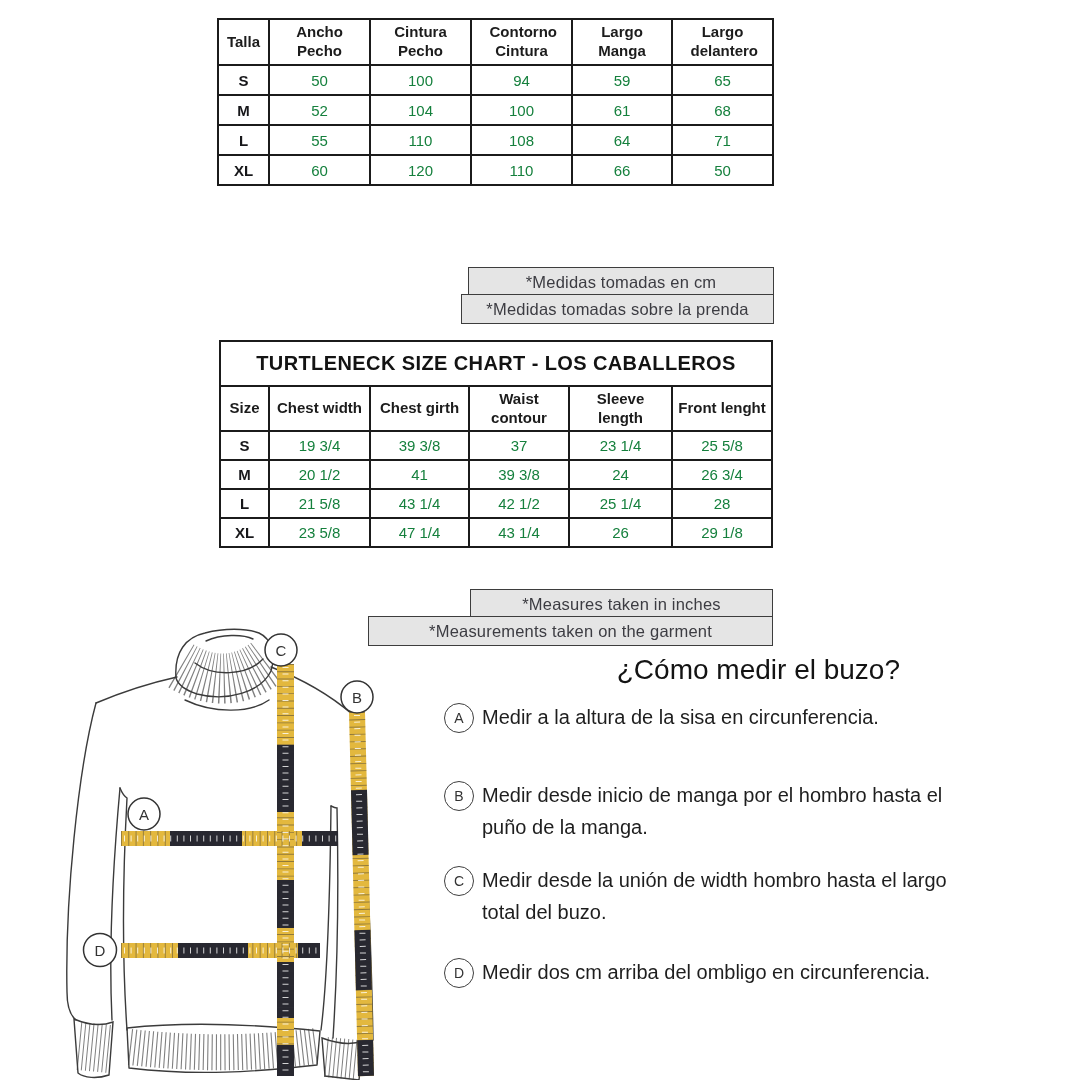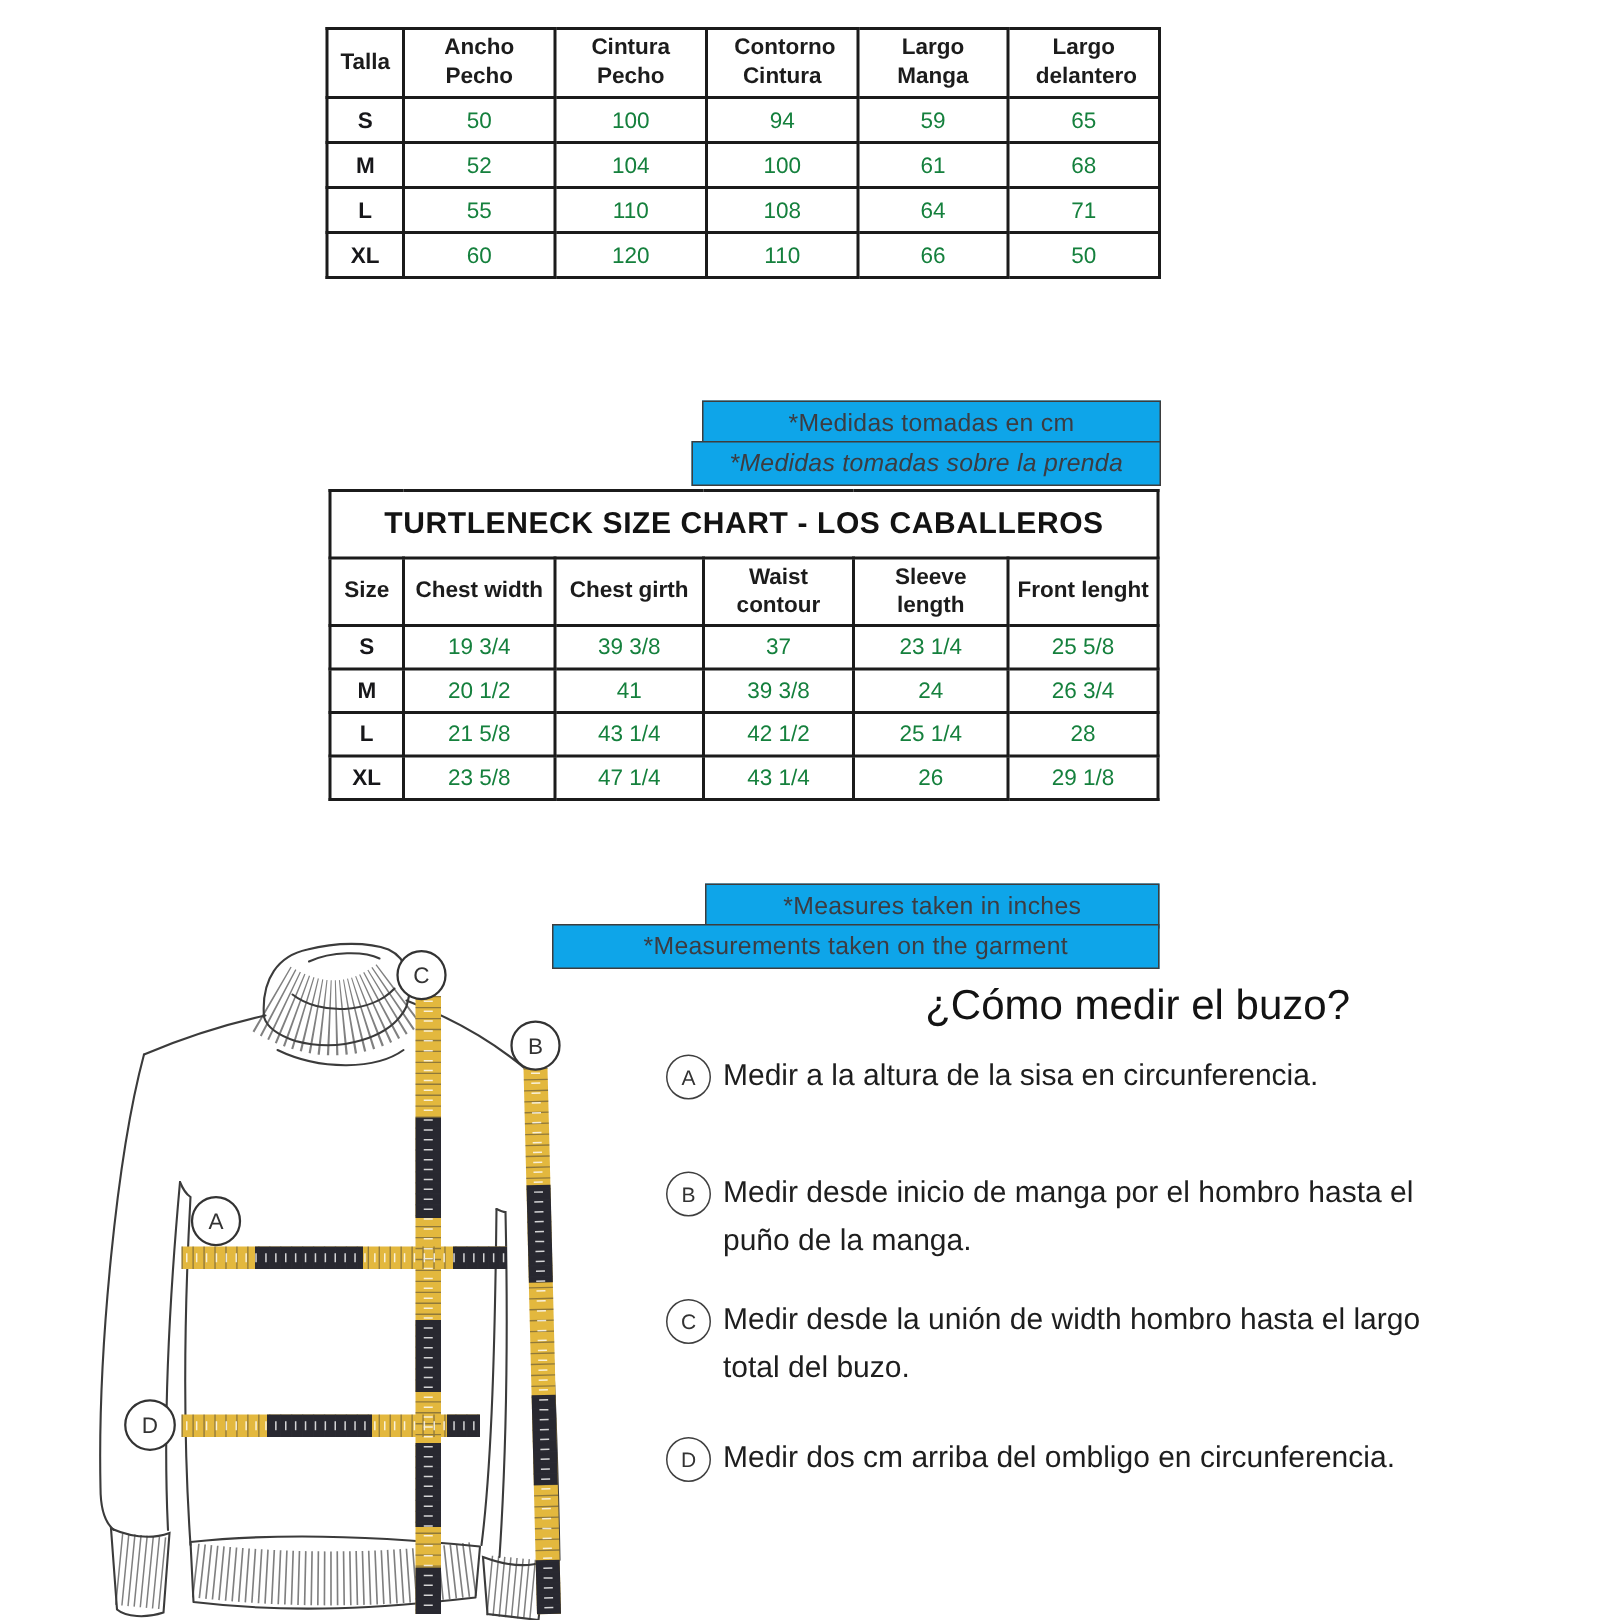--- a/index.html
+++ b/index.html
@@ -12,21 +12,21 @@
   .ttl{font-weight:bold;font-size:20px;letter-spacing:.4px;color:#131313;white-space:pre-wrap;}
   #t1 .ttl{height:42px;} #t2 .ttl{height:43px;}
   .hc{font-weight:bold;font-size:15px;color:#1c1c1c;line-height:1.25;}
   #t1 .hrow td{height:44px;} #t2 .hrow td{height:43px;}
   .hw{display:inline-block;max-width:64px;}
   .drow td{font-size:15px;color:#15803d;}
   #t1 .drow td{height:28px;} #t2 .drow td{height:27px;}
   .drow td.sz{font-weight:bold;font-size:15px;color:#17171a;}
 
   
-  .note{position:absolute;border:1.7px solid #3d3d3d;background:#0ea5e9;display:flex;
+  .note{position:absolute;border:1.7px solid #3d3d3d;background:#e5e5e5;display:flex;
         align-items:center;justify-content:center;font-size:16.5px;color:#3c3c42;
         letter-spacing:.2px;}
 
   
   .howto-title{position:absolute;left:430px;top:654px;width:470px;text-align:right;
                font-size:28px;color:#131313;}
   .step{position:absolute;left:444px;display:flex;gap:8px;align-items:flex-start;}
   .badge{width:28px;height:28px;border:1.5px solid #3f3f3f;border-radius:50%;flex:0 0 auto;
          display:flex;align-items:center;justify-content:center;font-size:14px;color:#333;
          margin-top:2px;background:#fff;}
@@ -90,23 +90,23 @@
       <td>60</td>
       <td>120</td>
       <td>110</td>
       <td>66</td>
       <td>50</td>
     </tr>
   </tbody>
     </table>
 
   <div class="note" style="left:468px;top:267px;width:304px;height:28px;">*Medidas tomadas en cm</div>
-  <div class="note" style="left:461px;top:294.3px;width:311px;height:28px;font-style:italic;">*Medidas tomadas sobre la prenda</div>
-
-  <table class="tbl" id="t2" style="left:219px;top:326px;width:552px;padding-left:38px;">
+  <div class="note" style="left:461px;top:294.3px;width:311px;height:28px;">*Medidas tomadas sobre la prenda</div>
+
+  <table class="tbl" id="t2" style="left:219px;top:340px;width:552px;padding-left:38px;">
     <colgroup>
         <col style="width:49px">
         <col style="width:101px">
         <col style="width:99px">
         <col style="width:100px">
         <col style="width:103px">
         <col style="width:100px">
       </colgroup>
     <tbody>
         <tr>

